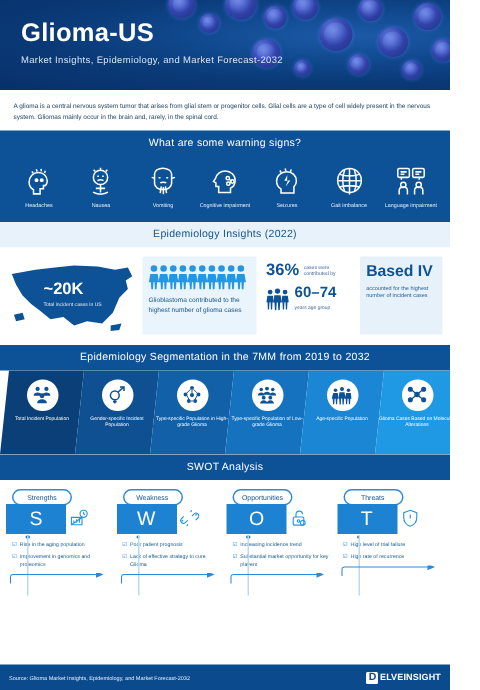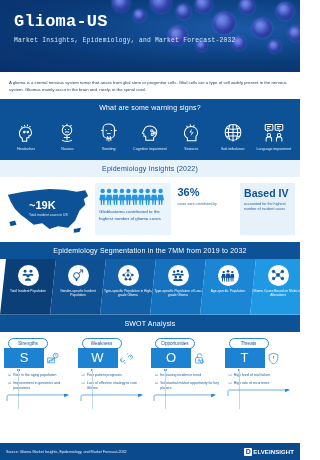--- a/index.html
+++ b/index.html
@@ -7,24 +7,23 @@
     width: 300px; height: 460px;
     font-family: "Liberation Sans", sans-serif;
     background: #ffffff;
     overflow: hidden;
   }
   .page { width: 300px; height: 460px; position: relative; }
 
   
   .header {
     position: relative;
-    height: 72px;
+    height: 60px;
     background: radial-gradient(ellipse at 78% 40%, #1c5aa8 0%, #114a90 30%, #0a3a77 60%, #08306a 100%);
     overflow: hidden;
-    font-family: Liberation Mono, monospace;
   }
   .cells { position: absolute; inset: 0; }
   .cell {
     position: absolute;
     border-radius: 50%;
     background: radial-gradient(circle at 35% 30%, #5c78d8 0%, #3347b0 45%, #242f86 100%);
     box-shadow: 0 0 3px rgba(90,120,230,.6);
   }
   .cell::after {
     content: "";
@@ -79,21 +78,21 @@
   .map-box { position: relative; height: 52px; }
   .map-stat {
     position: absolute; left: 24px; top: 17px; color: #ffffff; text-align: left;
   }
   .map-num { font-size: 11px; font-weight: bold; line-height: 1; }
   .map-sub { font-size: 3.4px; margin-top: 2px; color: #dbe9f8; }
 
   .people { display: flex; gap: .5px; margin-bottom: 4px; }
   .epi-txt { font-size: 4.4px; color: #17558f; line-height: 1.55; }
 
-  .pct-row { display: flex; align-items: flex-start; gap: 3px; flex-direction: column; }
+  .pct-row { display: flex; align-items: flex-start; gap: 3px; }
   .pct { font-size: 11px; font-weight: bold; color: #0d5296; line-height: 1; }
   .pct-lbl { font-size: 3.4px; color: #3f6b9c; line-height: 1.35; padding-top: 1px; }
   .age-row { display: flex; align-items: center; gap: 3px; margin-top: 5px; }
   .age-num { font-size: 10px; font-weight: bold; color: #0d5296; line-height: 1; }
   .age-lbl { font-size: 3.3px; color: #3f6b9c; margin-top: 2px; }
 
   .grade { font-size: 10.5px; font-weight: bold; color: #0d5296; line-height: 1.05; }
   .grade-sub { font-size: 3.7px; color: #2e6499; line-height: 1.45; margin-top: 3px; }
 
   
@@ -290,21 +289,21 @@
   <div class="epi-wrap">
 
     <div class="epi-card c1">
       <div class="map-box">
         <svg width="86" height="52" viewBox="0 0 120 72">
           <path fill="#0d5296" d="M4 16 L26 12 L44 10 L62 8 L84 9 L100 12 L112 10 L116 18 L110 22 L112 30 L104 38 L98 52 L88 62 L74 60 L62 64 L52 56 L40 58 L30 50 L22 44 L14 36 L8 26 Z"></path>
           <path fill="#0d5296" d="M6 54 L14 52 L16 58 L8 60 Z"></path>
           <path fill="#0d5296" d="M96 64 L106 62 L104 68 L96 69 Z"></path>
         </svg>
         <div class="map-stat">
-          <div class="map-num">~19K</div>
+          <div class="map-num">~20K</div>
           <div class="map-sub">Total incident cases in US</div>
         </div>
       </div>
     </div>
 
     <div class="epi-card c2">
       <div class="people">
         <svg width="68" height="17" viewBox="0 0 110 28">
           <g fill="#2596e0">
             <g>
@@ -350,20 +349,36 @@
           </g>
         </svg>
       </div>
       <div class="epi-txt">Glioblastoma contributed to the highest number of glioma cases</div>
     </div>
 
     <div class="epi-card c3">
       <div class="pct-row">
         <div class="pct">36%</div>
         <div class="pct-lbl">cases were contributed by</div>
+      </div>
+      <div class="age-row">
+        <svg width="16" height="16" viewBox="0 0 26 26">
+          <g fill="#0d5296">
+            <circle cx="5" cy="6" r="2.6"></circle>
+              <path d="M2 10h6l1 7H7.6l-.4 8H5.9l-.4-8H4.3l-.4 8H2.6l-.4-8H1z"></path>
+            <circle cx="13" cy="5" r="2.9"></circle>
+              <path d="M9.6 9.4h6.8l1.1 7.8h-1.6l-.5 8.4h-1.5l-.5-8.4h-1.2l-.5 8.4h-1.5l-.5-8.4H8.5z"></path>
+            <circle cx="21.2" cy="6" r="2.6"></circle>
+              <path d="M18.2 10h6l1 7h-1.4l-.4 8h-1.3l-.4-8h-1.2l-.4 8h-1.3l-.4-8h-1.3z"></path>
+          </g>
+        </svg>
+        <div>
+          <div class="age-num">60–74</div>
+          <div class="age-lbl">years age group</div>
+        </div>
       </div>
     </div>
 
     <div class="epi-card c4">
       <div class="grade">Based IV</div>
       <div class="grade-sub">accounted for the highest number of incident cases</div>
     </div>
 
   </div>
 

